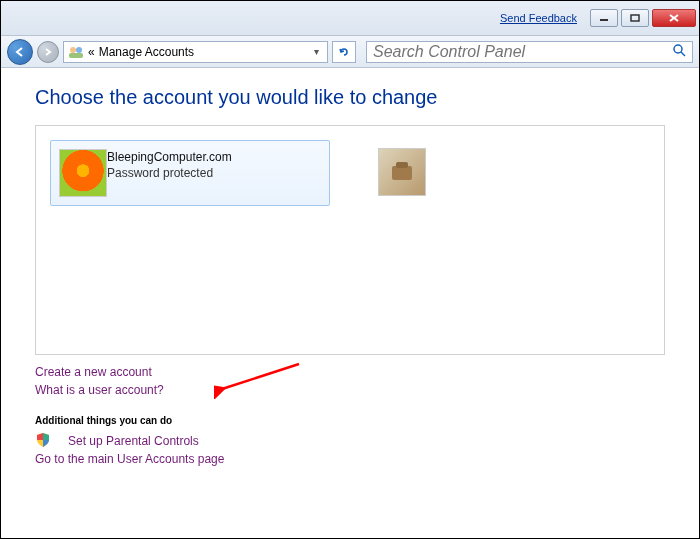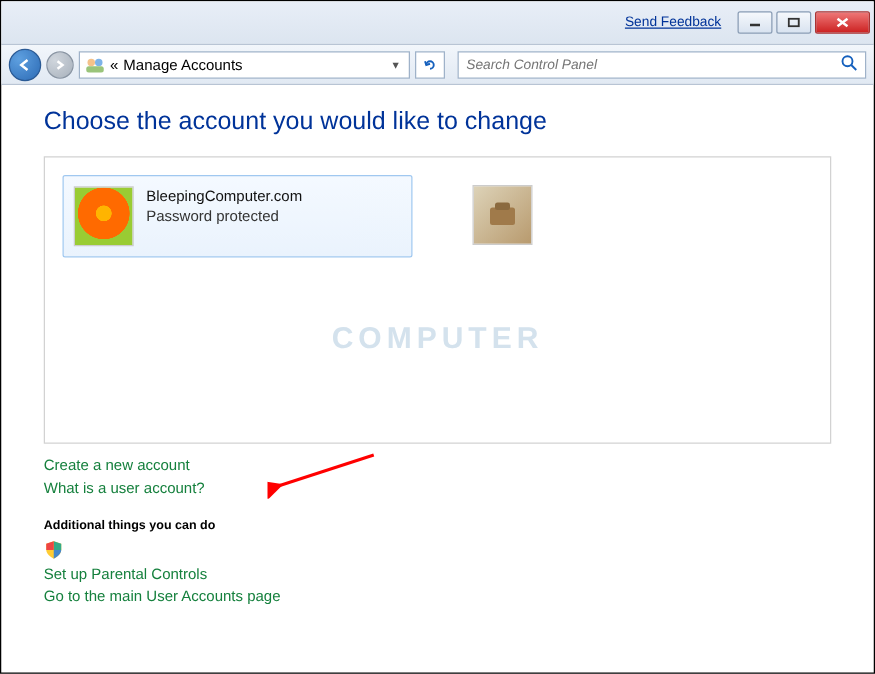--- a/index.html
+++ b/index.html
@@ -14,42 +14,42 @@
 
 
 .navbar { height: 32px; background: linear-gradient(#f2f6fb,#e1e9f3); border-bottom: 1px solid #b8c4d4; display: flex; align-items: center; padding: 0 6px; gap: 4px; }
 .navbtn { width: 26px; height: 26px; border-radius: 50%; background: radial-gradient(circle at 30% 30%, #5ea0e0, #2d6bb5); border:1px solid #2a5a95; display:flex; align-items:center; justify-content:center; color:#fff; }
 .navbtn.fwd { background: radial-gradient(circle at 30% 30%, #d0d6dd, #a8b1bc); border-color:#8a95a3; width:22px; height:22px; }
 .address { flex: 0 0 265px; height: 22px; background: #fff; border: 1px solid #9fb2c9; display: flex; align-items: center; padding: 0 4px; gap: 4px; }
 .address .crumb { font-size: 12px; color: #000; }
 .address .dd { margin-left: auto; color:#555; font-size:10px; padding:0 4px;}
 .refresh { width: 24px; height: 22px; border: 1px solid #9fb2c9; background:#fff; display:flex; align-items:center; justify-content:center; color:#1560bd; }
 .searchbox { flex: 1; height: 22px; background: #fff; border: 1px solid #9fb2c9; display: flex; align-items: center; padding: 0 6px; margin-left: 6px; }
-.searchbox input { border: none; outline: none; font-family: inherit; font-size: 11px; font-style: italic; color: #777; width: 100%; }
+.searchbox input { border: none; outline: none; font-family: inherit; font-size: 16px; font-style: italic; color: #777; width: 100%; }
 .searchbox .mag { color:#1560bd; margin-left:4px; }
 
 
 .content { padding: 18px 34px; position: relative; }
 .heading { color: #003399; font-size: 20px; font-weight: normal; margin-bottom: 16px; }
 .accounts-box { border: 1px solid #d2d2d2; padding: 14px; min-height: 230px; position: relative; }
 .accounts-row { display: flex; gap: 40px; }
-.account { display: flex; gap: 10px; padding: 8px; width: 284px; }
+.account { display: flex; gap: 0; padding: 8px; width: 284px; }
 .account.selected { border: 1px solid #a0c8f0; background: linear-gradient(#f4f9ff,#eaf3fd); border-radius: 2px; }
 .avatar { width: 48px; height: 48px; border: 1px solid #ccc; background: #e0e0e0; display:flex; align-items:center; justify-content:center; }
 .avatar.flower { background: radial-gradient(circle at 50% 45%, #ffb400 0 18%, #ff6a00 19% 60%, #9c3 61% 100%); }
 .avatar.guest { background: linear-gradient(135deg,#ddd3b8,#b89a6e); }
 .acct-info { font-size: 12px; color: #333; line-height: 1.35; }
 .acct-name { color: #111; }
 
 .watermark { position: absolute; left: 50%; top: 58%; transform: translate(-50%,-50%); color: #d4e2ed; font-size: 24px; font-weight: bold; letter-spacing: 4px; text-align: center; line-height: 1.1; font-family: Arial, sans-serif; pointer-events:none; }
 
 .links { margin-top: 10px; }
-.link { color: #15803d; font-size: 12px; display: block; margin-bottom: 4px; cursor: pointer; }
+.link { color: #701a75; font-size: 12px; display: block; margin-bottom: 4px; cursor: pointer; }
 .subhead { font-weight: bold; color: #000; font-size: 10px; margin-top: 18px; margin-bottom: 6px; }
-.shield-row { display: flex; align-items: flex-start; gap: 4px; flex-direction: column; }
+.shield-row { display: flex; align-items: flex-end; gap: 17px; }
 
 .arrow { position: absolute; left: 213px; top: 358px; pointer-events: none; }
 
 .icon16 { width:16px; height:16px; display:inline-block; }
 </style>
 </head>
 <body>
 
 <div class="titlebar">
   <a href="#">Send Feedback</a>
@@ -126,21 +126,21 @@
       <div class="account">
         <div class="avatar guest">
           <svg width="28" height="28">
               <rect x="4" y="8" width="20" height="14" rx="2" fill="#a07a4a"></rect>
               <rect x="8" y="4" width="12" height="6" rx="2" fill="#8b6a3f"></rect>
             </svg>
         </div>
       </div>
     </div>
     <div class="watermark">
-      <br><span>COMPUTER</span>
+      <br>
     </div>
   </div>
 
   <div class="links">
     <a class="link">Create a new account</a>
     <a class="link">What is a user account?</a>
   </div>
 
   <div class="subhead">Additional things you can do</div>
   <div class="shield-row">

